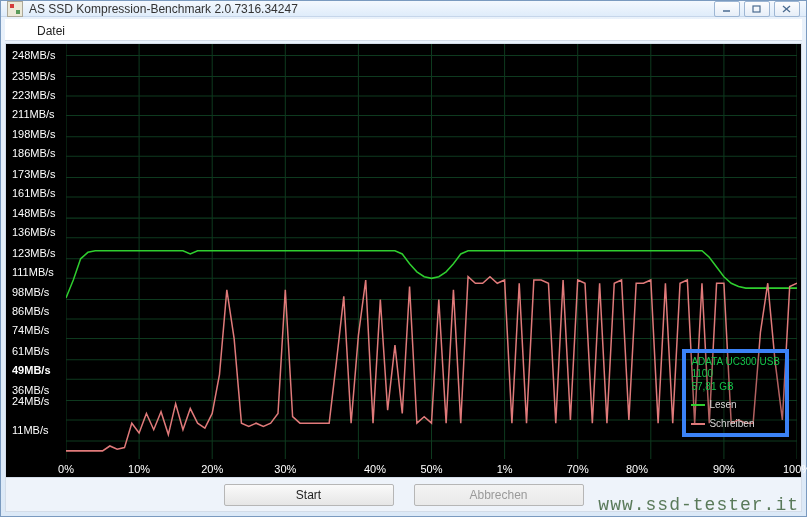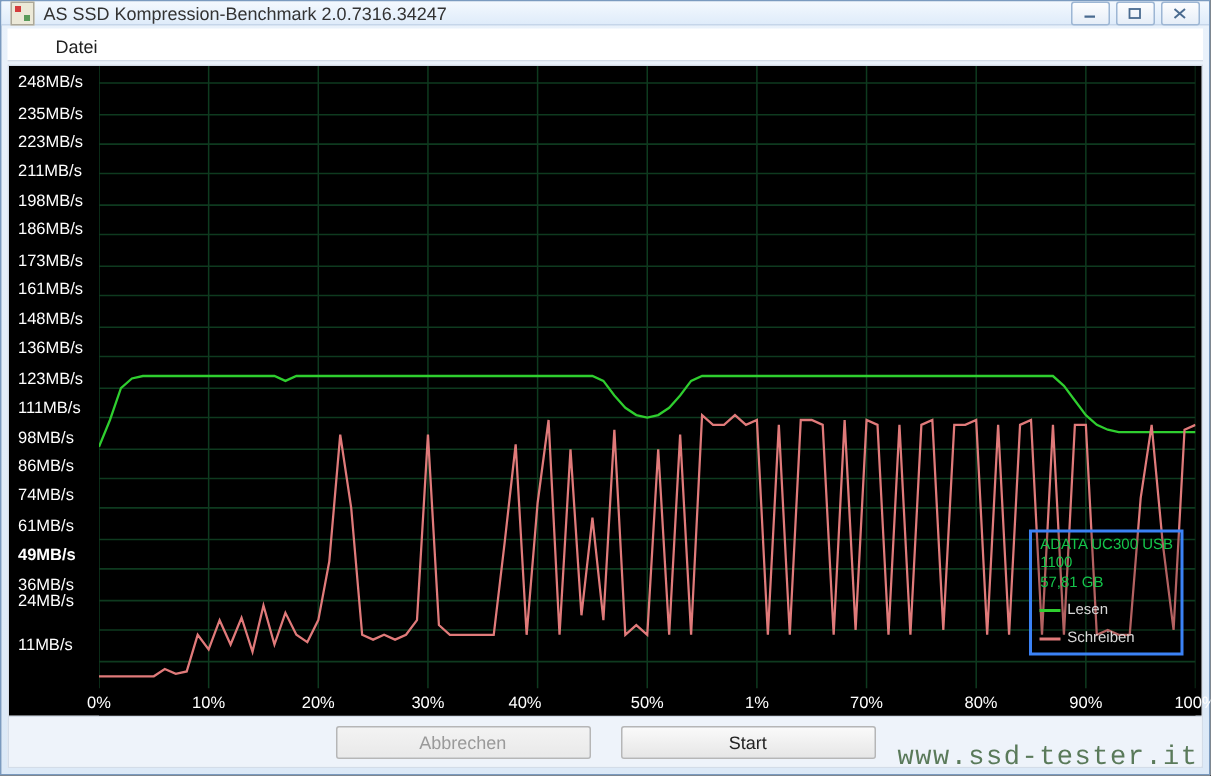--- a/index.html
+++ b/index.html
@@ -127,21 +127,21 @@
   .plot {
     position: absolute;
     left: 60px; right: 4px; top: 0; bottom: 18px;
     background: #000;
   }
   .grid line { stroke: #0e3a1f; stroke-width: 1; }
   .legend-box {
     position: absolute;
     right: 8px;
     bottom: 22px;
-    border: 2px solid #3b82f6;
+    border: 4px solid #3b82f6;
     padding: 3px 5px;
     font-size: 10px;
     background: rgba(0,0,0,0.2);
     line-height: 1.25;
   }
   .legend-title { color: #14c44a; }
   .legend-sub { color: #14c44a; }
   .legend-row { display: flex; align-items: center; gap: 4px; margin-top: 6px; }
   .legend-swatch { width: 14px; height: 0; border-top: 2px solid; }
   .legend-read .legend-swatch { border-color: #2fce2f; }
@@ -237,25 +237,25 @@
             <div class="y-tick" style="top: 69.5373px;">211MB/s</div>
             <div class="y-tick" style="top: 50.5725px;">223MB/s</div>
             <div class="y-tick" style="top: 31.6078px;">235MB/s</div>
             <div class="y-tick" style="top: 11.0627px;">248MB/s</div>
           </div>
         <div class="x-axis" id="x-axis">
             <div class="x-tick" style="left: 0px;">0%</div>
             <div class="x-tick" style="left: 73.1px;">10%</div>
             <div class="x-tick" style="left: 146.2px;">20%</div>
             <div class="x-tick" style="left: 219.3px;">30%</div>
-            <div class="x-tick" style="left: 284px; margin-top: 48px;">40%</div>
+            <div class="x-tick" style="left: 309px; margin-top: 48px;">40%</div>
             <div class="x-tick" style="left: 365.5px;">50%</div>
             <div class="x-tick" style="left: 438.6px;">1%</div>
             <div class="x-tick" style="left: 511.7px;">70%</div>
-            <div class="x-tick" style="left: 588px; margin-top: 24px;">80%</div>
+            <div class="x-tick" style="left: 571px; margin-top: 24px;">80%</div>
             <div class="x-tick" style="left: 657.9px;">90%</div>
             <div class="x-tick" style="left: 731px;">100%</div>
           </div>
         <div class="plot" id="plot">
           <svg id="plot-svg" width="100%" height="100%" preserveAspectRatio="none" viewBox="0 0 731 403">
               <g class="grid">
                 <line x1="0" x2="731" y1="385.6156862745098" y2="385.6156862745098"></line>
                 <line x1="0" x2="731" y1="365.0705882352941" y2="365.0705882352941"></line>
                 <line x1="0" x2="731" y1="346.1058823529412" y2="346.1058823529412"></line>
                 <line x1="0" x2="731" y1="325.5607843137255" y2="325.5607843137255"></line>
@@ -301,20 +301,20 @@
             <div class="legend-row legend-write">
               <span class="legend-swatch"></span>
               <span class="legend-label">Schreiben</span>
             </div>
           </div>
         </div>
       </div>
     </div>
 
     <div class="toolbar">
+      <div class="btn">Start</div>
       <div class="btn disabled">Abbrechen</div>
-      <div class="btn">Start</div>
     </div>
   </div>
 
 </div>
 
 <div class="watermark">www.ssd-tester.it</div>
 
 </body></html>

